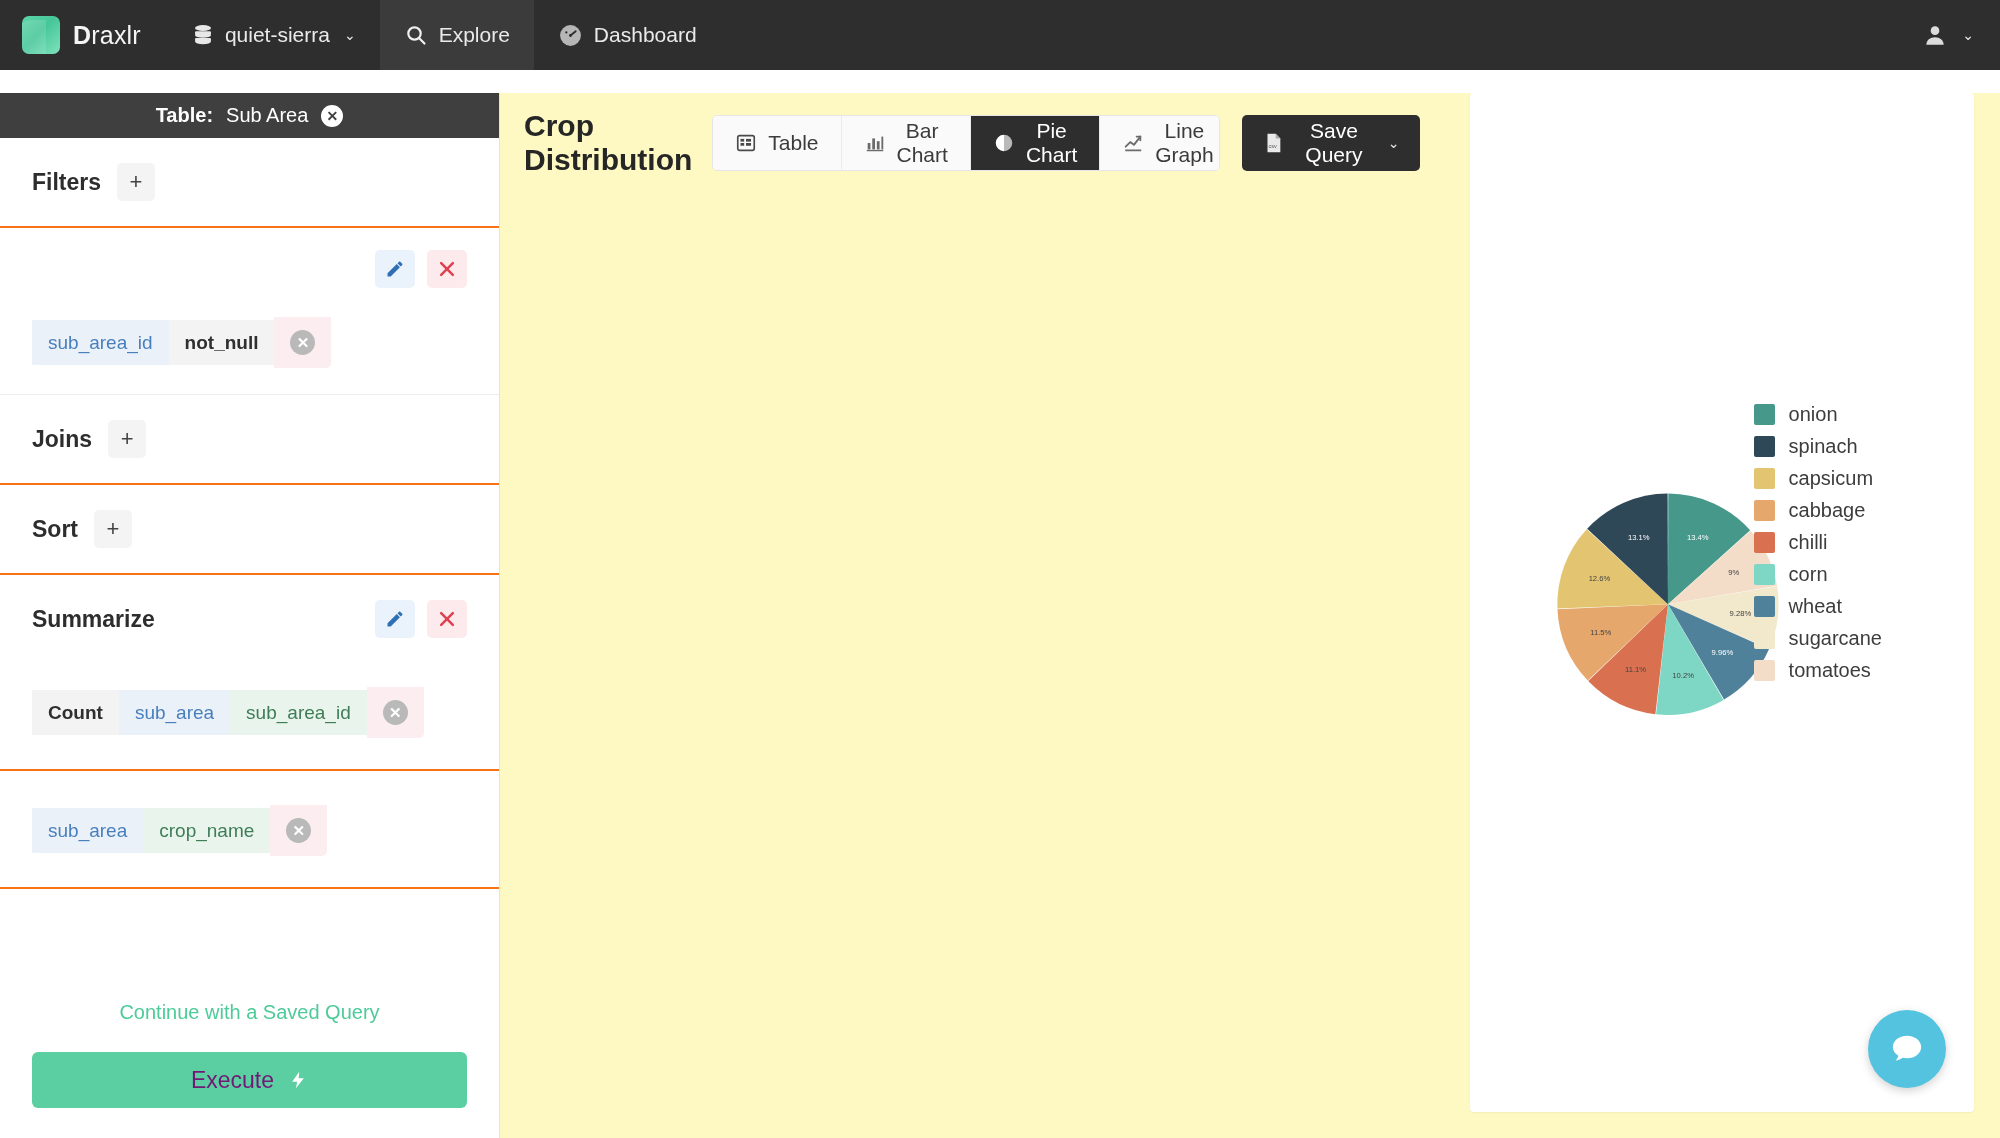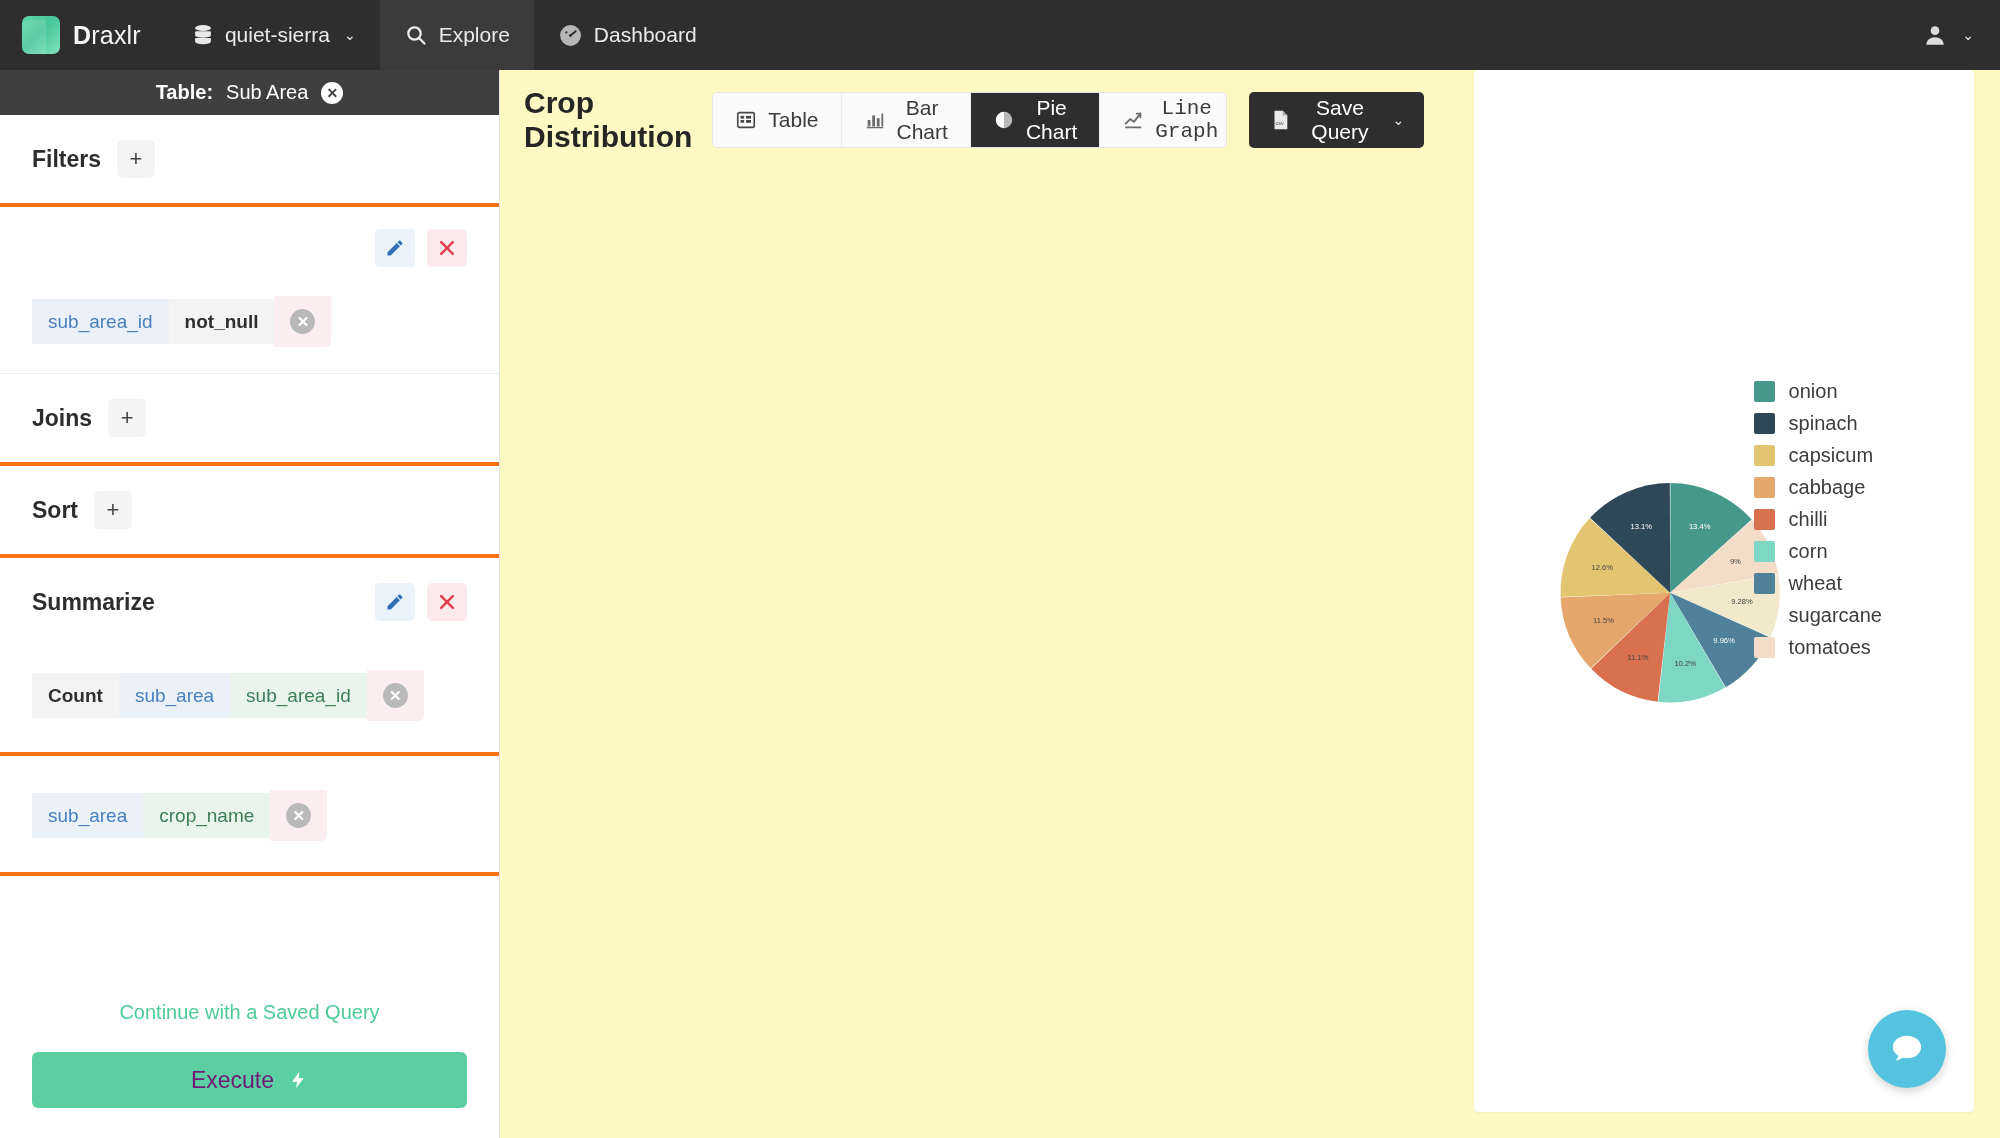--- a/index.html
+++ b/index.html
@@ -2,21 +2,21 @@
 <html><head>
 <meta charset="utf-8">
 <style>
   * { box-sizing: border-box; margin: 0; padding: 0; }
   html, body {
     width: 2000px; height: 1138px;
     font-family: "Liberation Sans", sans-serif;
     background: #ffffff;
     overflow: hidden;
   }
-  #app { width: 2000px; height: 1138px; display: flex; flex-direction: column; }
+  #app { width: 2000px; height: 1138px; display: flex; flex-direction: column; gap: 23px; }
 
   
   .navbar {
     height: 70px; background: #2e2e2e; display: flex; align-items: stretch;
     flex: 0 0 70px; color: #f2f2f2;
   }
   .nav-brand { display: flex; align-items: center; gap: 13px; padding: 0 26px 0 22px; }
   .brand-logo {
     width: 38px; height: 38px; border-radius: 7px;
     background: linear-gradient(135deg,#5fd6a8 0%,#46c69a 45%,#7fe3bc 100%);
@@ -55,21 +55,21 @@
   }
   .table-bar b { font-weight: 700; }
   .close-chip {
     width: 22px; height:22px; border-radius:50%; background:#fff; color:#3f3f3f;
     display:inline-flex; align-items:center; justify-content:center;
     font-size:14px; font-weight:700; cursor:pointer; line-height:1;
   }
 
   .panel-scroll { flex:1 1 auto; overflow:hidden; }
 
-  .section { border-bottom: 4px solid #f97316; padding: 5px 32px; }
+  .section { border-bottom: 2px solid #f97316; padding: 5px 32px; }
   .section-head { display:flex; align-items:center; gap: 16px; min-height: 78px; }
   .section-title { font-size: 23px; font-weight: 700; color: #2d2d2d; }
   .plus-btn {
     width: 38px; height: 38px; background:#f4f4f4; border-radius:5px;
     display:inline-flex; align-items:center; justify-content:center;
     font-size:22px; color:#444; cursor:pointer; border:none;
   }
   .head-actions { margin-left:auto; display:flex; gap: 12px; }
   .act-btn {
     width: 40px; height: 38px; border-radius: 5px; display:inline-flex;
@@ -113,21 +113,21 @@
   .main-head { height: 100px; flex:0 0 100px; display:flex; align-items:center; padding: 0 26px 0 24px; gap: 20px; }
   .chart-title { font-size: 30px; font-weight: 700; color:#262626; }
   .head-right { margin-left:auto; display:flex; align-items:center; gap: 22px; }
 
   .seg-group { display:flex; background:#fafafa; border:1px solid #e6e6e6; border-radius:5px; overflow:hidden; height: 56px; }
   .seg-item {
     display:flex; align-items:center; gap: 11px; padding: 0 22px; font-size: 21px;
     color:#3b3b3b; cursor:pointer; background:#fafafa; border:none; font-family:inherit;
     border-right: 1px solid #ececec;
   }
-  .seg-item:last-child { border-right:none;font-family:Liberation Mono, monospace; }
+  .seg-item:last-child { border-right:none; }
   .seg-item.active { background:#2e2e2e; color:#fff; }
 
   .save-btn {
     display:flex; align-items:center; gap: 13px; height: 56px; padding: 0 20px;
     background:#2e2e2e; color:#fff; border:none; border-radius:5px; font-size:21px;
     font-family:inherit; cursor:pointer;
   }
 
   .chart-card {
     margin: 0 26px 26px 24px; background:#fff; border-radius:4px;

